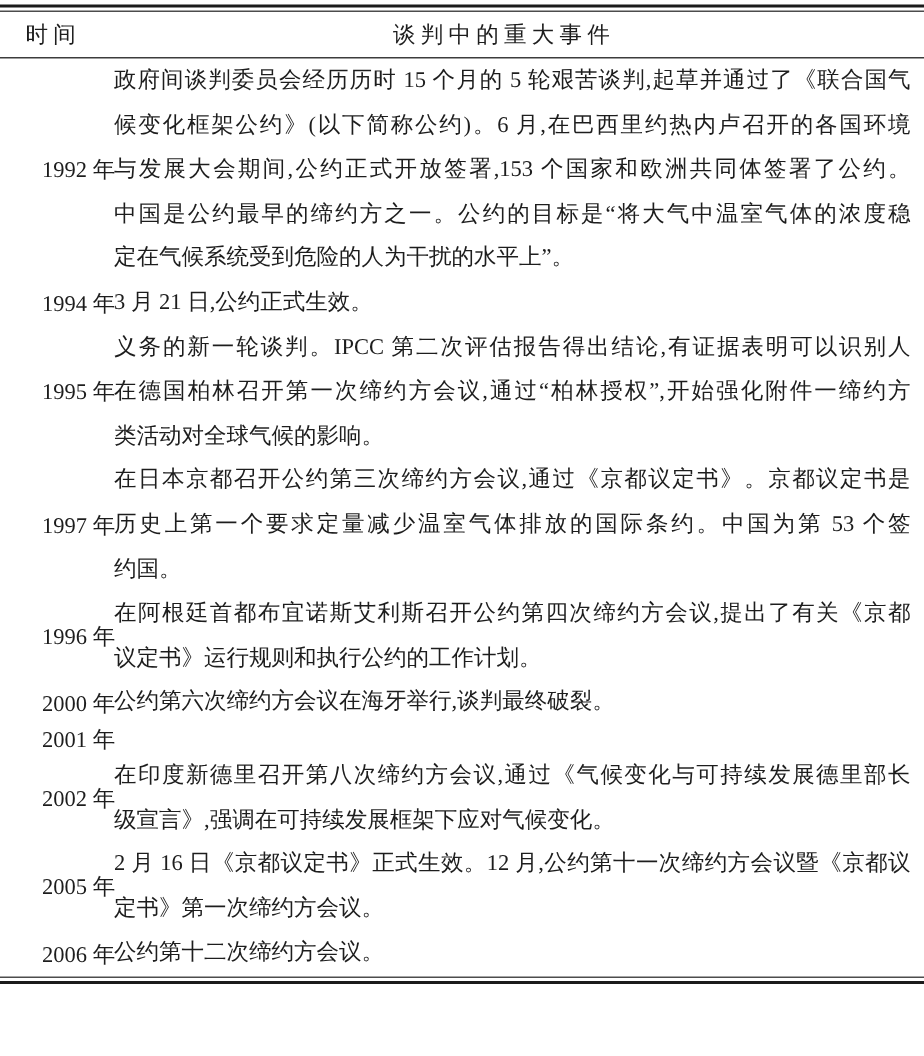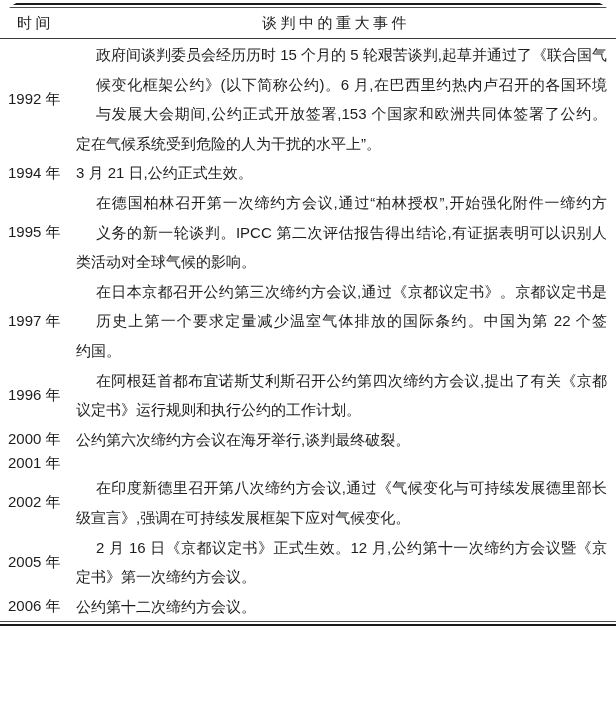--- a/index.html
+++ b/index.html
@@ -1,51 +1,50 @@
 <!DOCTYPE html>
 <html><head>
 <meta charset="utf-8">
 <style>
   html, body { margin: 0; padding: 0; background: #ffffff; }
   .page {
     width: 616px; height: 704px;
     background: #ffffff;
     color: #1d1d1d;
-    font-family: Liberation Sans, sans-serif;
+    font-family: Liberation Serif, serif;
     font-size: 15px;
     box-sizing: border-box;
     overflow: hidden;
-    border-radius: 29px;
   }
   
   .rule-top-thick { margin-top: 3px; height: 2px; background: #1b1b1b; }
   .rule-top-thin  { margin-top: 2px; height: 1px; background: #4d4d4d; }
   
   .rule-bot-thin  { height: 1px; background: #4d4d4d; }
   .rule-bot-thick { margin-top: 2px; height: 2px; background: #1b1b1b; }
   .sep { height: 1px; background: #3c3c3c; }
 
   .hrow { display: flex; height: 30px; align-items: center; }
   .hcell-time  { width: 76px; flex: none; padding-left: 17px; box-sizing: border-box; letter-spacing: 3.5px; }
   .hcell-event { flex: 1; text-align: center; letter-spacing: 3.5px; padding-right: 20px; }
 
   .tbody { padding-top: 1px; }
   .row { display: flex; }
   .year {
     width: 76px; flex: none; box-sizing: border-box;
-    padding-left: 8px;
+    padding-left: 28px;
     display: flex; align-items: center;
     white-space: nowrap;
   }
   .lines { flex: 1; padding-right: 9px; min-width: 0; }
   .line {
     height: 29.6px; line-height: 29.6px;
     overflow: hidden;
   }
-  .just { text-align: justify; text-align-last: justify; margin-left: 20px; }
+  .just { text-align: justify; text-align-last: justify; }
 </style>
 </head>
 <body>
 
 <div class="page">
 
   <div class="rule-top-thick"></div>
   <div class="rule-top-thin"></div>
 
   <div class="hrow">
@@ -56,45 +55,46 @@
   <div class="sep"></div>
 
   <div class="tbody">
 
     <div class="row">
       <div class="year">1992 年</div>
       <div class="lines">
         <div class="line just">政府间谈判委员会经历历时 15 个月的 5 轮艰苦谈判,起草并通过了《联合国气</div>
         <div class="line just">候变化框架公约》(以下简称公约)。6 月,在巴西里约热内卢召开的各国环境</div>
         <div class="line just">与发展大会期间,公约正式开放签署,153 个国家和欧洲共同体签署了公约。</div>
+        <div class="line just">中国是公约最早的缔约方之一。公约的目标是“将大气中温室气体的浓度稳</div>
         <div class="line">定在气候系统受到危险的人为干扰的水平上”。</div>
       </div>
     </div>
 
     <div class="row">
       <div class="year">1994 年</div>
       <div class="lines">
         <div class="line">3 月 21 日,公约正式生效。</div>
       </div>
     </div>
 
     <div class="row">
       <div class="year">1995 年</div>
       <div class="lines">
+        <div class="line just">义务的新一轮谈判。IPCC 第二次评估报告得出结论,有证据表明可以识别人</div>
         <div class="line just">在德国柏林召开第一次缔约方会议,通过“柏林授权”,开始强化附件一缔约方</div>
-        <div class="line just">义务的新一轮谈判。IPCC 第二次评估报告得出结论,有证据表明可以识别人</div>
         <div class="line">类活动对全球气候的影响。</div>
       </div>
     </div>
 
     <div class="row">
       <div class="year">1997 年</div>
       <div class="lines">
         <div class="line just">在日本京都召开公约第三次缔约方会议,通过《京都议定书》。京都议定书是</div>
-        <div class="line just">历史上第一个要求定量减少温室气体排放的国际条约。中国为第 22 个签</div>
+        <div class="line just">历史上第一个要求定量减少温室气体排放的国际条约。中国为第 53 个签</div>
         <div class="line">约国。</div>
       </div>
     </div>
 
     <div class="row">
       <div class="year">1996 年</div>
       <div class="lines">
         <div class="line just">在阿根廷首都布宜诺斯艾利斯召开公约第四次缔约方会议,提出了有关《京都</div>
         <div class="line">议定书》运行规则和执行公约的工作计划。</div>
       </div>

